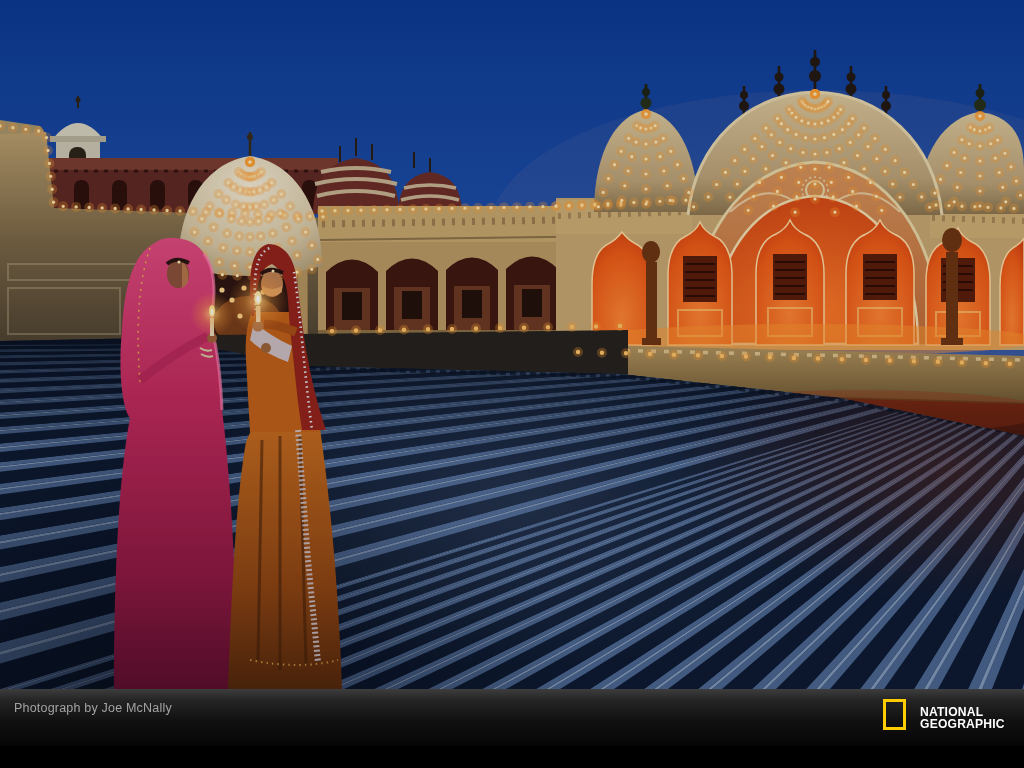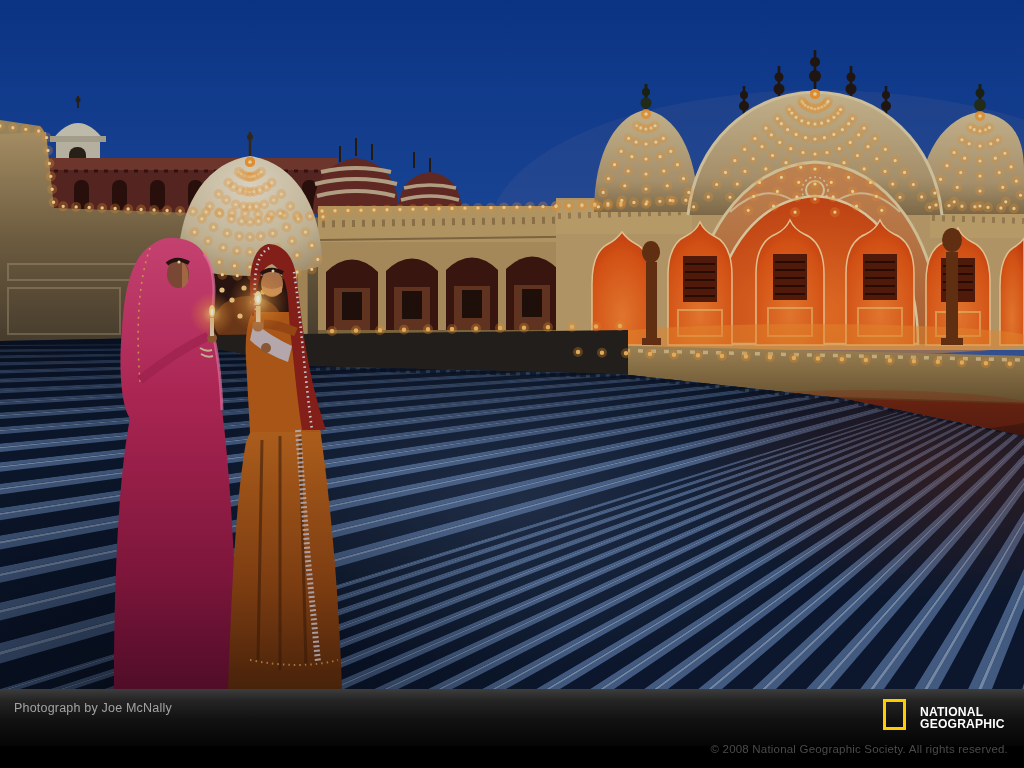--- a/index.html
+++ b/index.html
@@ -609,14 +609,13 @@
 
 <div class="bar">
   <div class="credit">Photograph by Joe McNally</div>
   <div class="brand">
     <div class="ng-frame"></div>
     <div class="brand-text">
       <div>NATIONAL</div>
       <div>GEOGRAPHIC</div>
     </div>
   </div>
-  <div class="copyright">© 2008 National Geographic Society. All rights reserved.</div>
 </div>
 
 </body></html>

